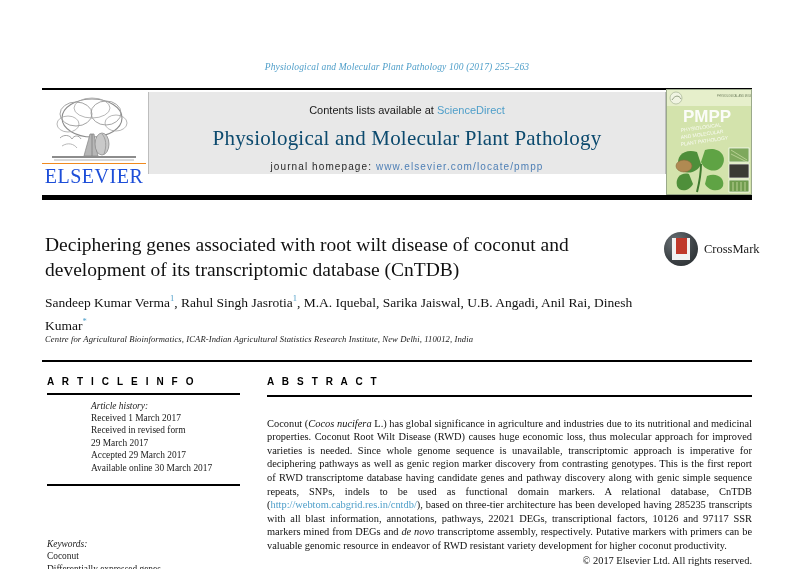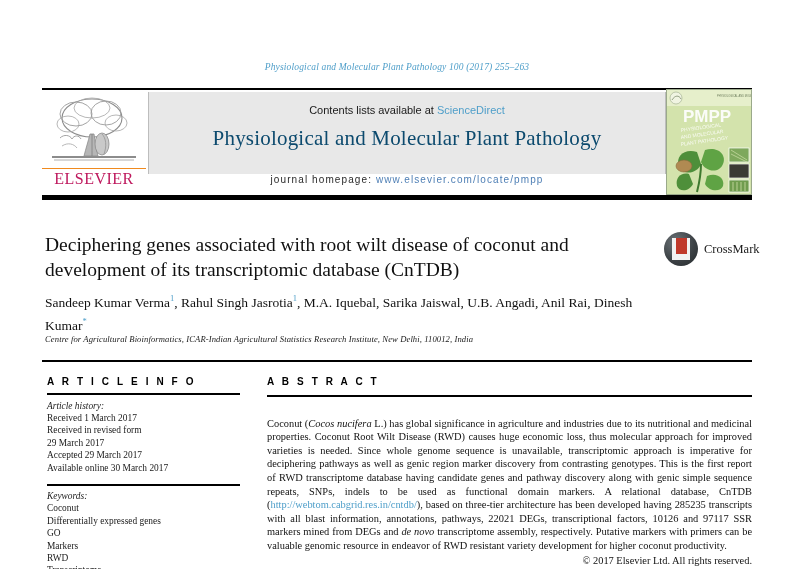--- a/index.html
+++ b/index.html
@@ -53,23 +53,23 @@
     position: absolute;
     left: 4px; top: 2px;
     width: 96px;
     height: 72px;
   }
   .elsevier-word {
     position: absolute;
     left: 0; bottom: 4px;
     width: 104px;
     text-align: center;
-    color: #be185d;
-    font-family: "Liberation Serif", serif;
-    font-size: 16px;
+    color: #1d4ed8;
+    font-family: "Liberation Serif", serif;
+    font-size: 20px;
     letter-spacing: 0.5px;
     border-top: 1.5px solid #f08a1e;
     padding-top: 1px;
   }
   .banner {
     position: absolute;
     left: 148px; top: 92px;
     width: 516px;
     height: 82px;
     background: #e8e8e8;
@@ -93,21 +93,21 @@
     left: 0; top: 34px;
     width: 516px;
     text-align: center;
     font-size: 21px;
     font-family: "Liberation Serif", serif;
     color: #0c4a6e;
     letter-spacing: 0.2px;
   }
   .banner-homepage {
     position: absolute;
-    left: 0; top: 82px;
+    left: 0; top: 69px;
     width: 516px;
     text-align: center;
     font-size: 10px;
     font-family: "Liberation Sans", sans-serif;
     color: #2a2a2a;
     letter-spacing: 1.1px;
   }
   .banner-homepage .url {
     color: #4e7fb5;
   }
@@ -230,20 +230,21 @@
     width: 193px;
     height: 1.6px;
     background: #000;
   }
   .info-body {
     margin-top: 5px;
     font-size: 9.4px;
     line-height: 12.4px;
     font-family: "Liberation Serif", serif;
     color: #1a1a1a;
+    margin-left: 44px;
   }
   .info-body .lbl {
     font-style: italic;
   }
   .kw-rule {
     position: absolute;
     left: 47px; top: 484px;
     width: 193px;
     height: 1.6px;
     background: #000;
@@ -252,20 +253,21 @@
     position: absolute;
     left: 47px; top: 490px;
     width: 200px;
     font-size: 9.4px;
     line-height: 12.4px;
     font-family: "Liberation Serif", serif;
     color: #1a1a1a;
   }
   .keywords .lbl {
     font-style: italic;
+    margin-top: 48px;
   }
 
   
   .abs-col {
     position: absolute;
     left: 267px; top: 376px;
     width: 485px;
   }
   .abs-rule {
     margin-top: 8px;

